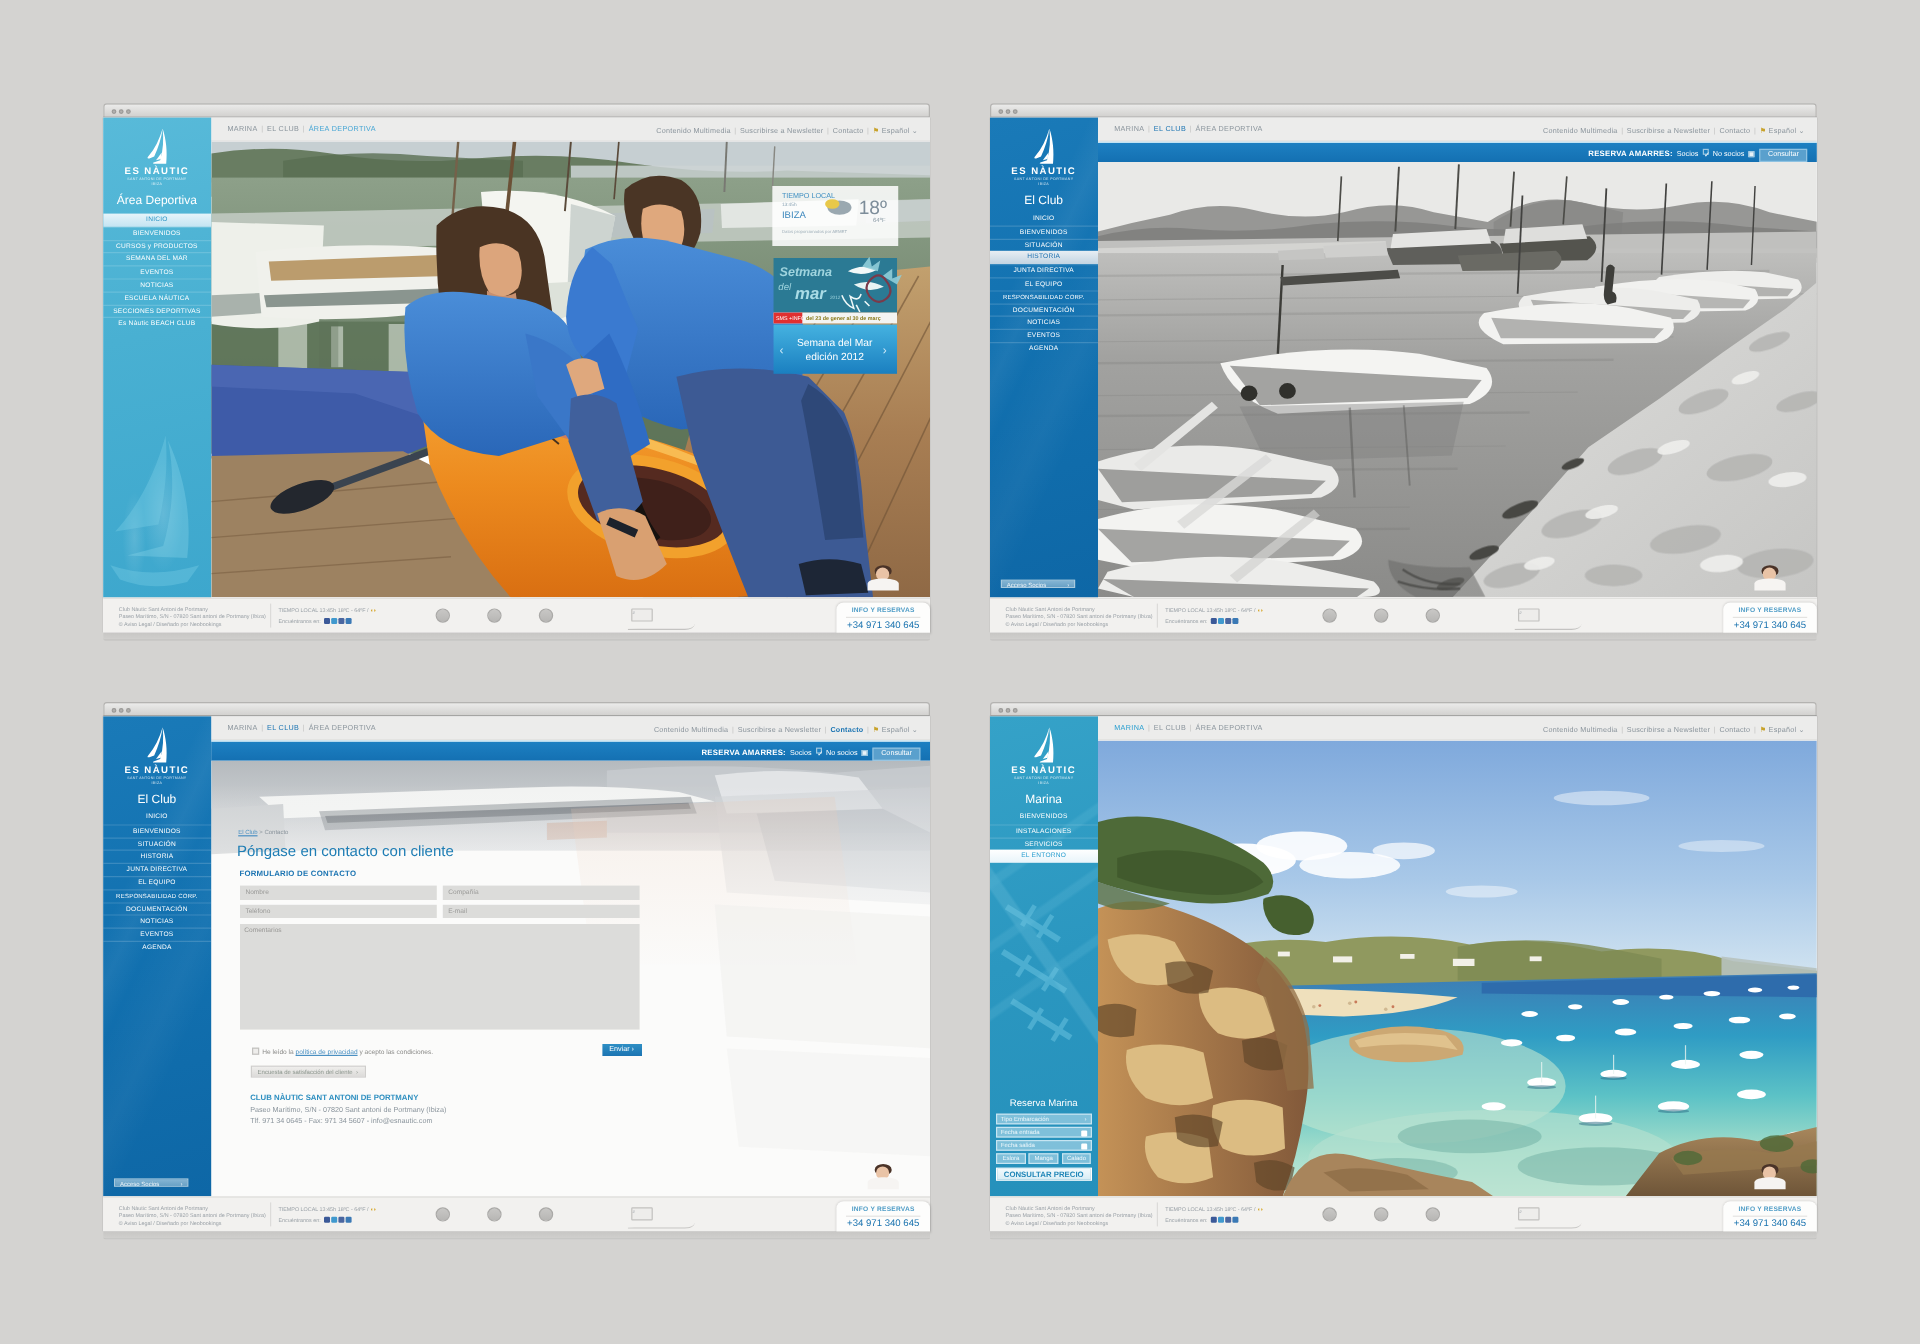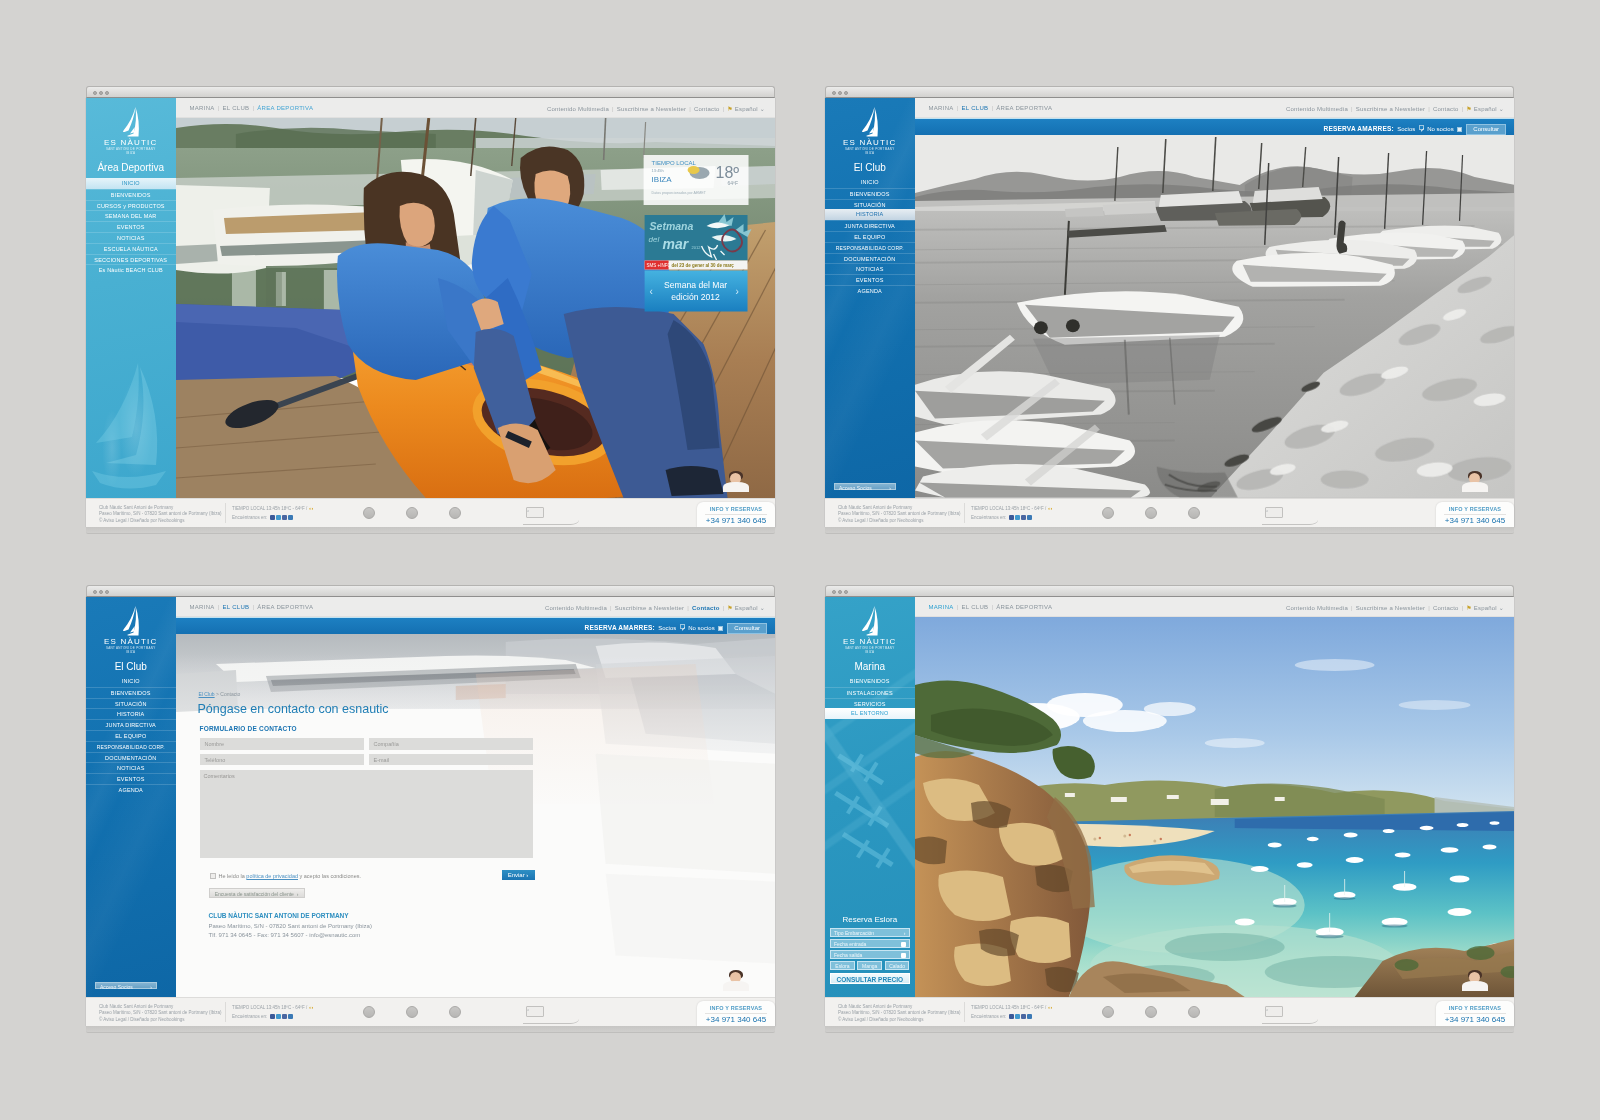--- a/index.html
+++ b/index.html
@@ -33,21 +33,21 @@
 .info .panel{position:absolute;left:0;bottom:0;width:78px;height:26px;background:#fdfdfc;border-radius:6px 6px 0 0;box-shadow:0 0 2px rgba(0,0,0,.15);text-align:center}
 .info .t1{color:#4e9cc6;font-weight:bold;font-size:5.5px;margin-top:4px;letter-spacing:.2px;border-bottom:1px solid #e4e3e1;padding-bottom:2px;margin-left:8px;margin-right:8px}
 .info .t2{color:#1771ae;font-weight:normal;font-size:8px;margin-top:1.5px}
 .op-head{position:absolute;left:33px;top:0px;width:11px;height:11px;border-radius:50%;background:#e9c3a6}
 .op-hair{position:absolute;left:31.5px;top:-2px;width:14px;height:9px;border-radius:50% 50% 40% 40%;background:#4a3328}
 .op-body{position:absolute;left:26px;top:9px;width:26px;height:10px;border-radius:45% 45% 0 0;background:#f6f4f2}
 .menu{position:absolute;left:0;width:100%;font-size:5.5px;color:#fff;text-align:center}
 .menu .it{height:10.8px;line-height:10.8px;border-top:1px solid rgba(255,255,255,.16);white-space:nowrap;letter-spacing:.2px}
 .menu .it:first-child{border-top:none}
 .logo{position:absolute;left:0;top:0;width:100%;text-align:center;color:#fff}
-.logo .nm{font-size:8px;letter-spacing:1.2px;font-weight:normal;margin-top:31px}
+.logo .nm{font-size:8px;letter-spacing:1.2px;font-weight:bold;margin-top:31px}
 .logo .sb{font-size:3px;letter-spacing:.3px;opacity:.8;line-height:1.4}
 .stitle{position:absolute;left:0;width:100%;text-align:center;color:#fff;font-size:10px}
 .inp{position:absolute;width:164px;height:11.5px;background:#dcdcda;border:none;font-size:5.5px;color:#9a9a98;padding:3px 5px 0}
 .sb-cyan{background:linear-gradient(168deg,#58bad9 0%,#49b0d2 45%,#3da7cd 100%)}
 .sb-cyan:before{content:"";position:absolute;left:10px;top:250px;width:70px;height:150px;background:
  radial-gradient(ellipse 24px 70px at 40px 80px,rgba(255,255,255,.18),rgba(255,255,255,0) 70%),
  radial-gradient(ellipse 14px 55px at 16px 100px,rgba(255,255,255,.14),rgba(255,255,255,0) 70%)}
 .sb-blue{background:linear-gradient(165deg,#1a7ab8 0%,#1271b0 45%,#0e67a6 100%)}
 .sb-blue:before{content:"";position:absolute;left:0;top:0;width:100%;height:100%;background:
  linear-gradient(115deg,rgba(255,255,255,0) 30%,rgba(255,255,255,.05) 38%,rgba(255,255,255,0) 46%,rgba(255,255,255,.04) 60%,rgba(255,255,255,0) 70%)}
@@ -516,21 +516,21 @@
       <path d="M0,40 L60,36 L62,75 L0,78 Z" fill="#cdd0d2"></path>
       <path d="M420,30 L600,22 L600,120 L430,110 Z" fill="#ced2d5" opacity=".55"></path>
       <path d="M455,44 L560,40 L600,60 L600,110 L470,100 Z" fill="#b2b8bd" opacity=".5"></path>
       <path d="M300,40 L520,30 L540,180 L320,190 Z" fill="#e8c4ae" opacity=".22"></path>
       <rect x="0" y="20" width="600" height="160" fill="url(#p3fade)"></rect>
       <rect x="0" y="170" width="600" height="193" fill="#fbfbfa"></rect>
       <path d="M420,120 L600,130 L600,240 L430,230 Z" fill="#eeeeec" opacity=".45"></path>
       <path d="M430,240 L600,248 L600,330 L440,322 Z" fill="#f1f0ee" opacity=".4"></path>
     </svg>
     <div style="position:absolute;left:23px;top:57px;font-size:5px;color:#8a949c"><span style="color:#4a90c2;text-decoration:underline">El Club</span> &gt; Contacto</div>
-    <div style="position:absolute;left:22px;top:68px;font-size:12.5px;color:#1e7db4">Póngase en contacto con esnautic</div>
+    <div style="position:absolute;left:22px;top:68px;font-size:12.5px;color:#1e7db4">Póngase en contacto con cliente</div>
     <div style="position:absolute;left:24px;top:91px;font-size:6.5px;font-weight:bold;color:#1b74b2;letter-spacing:.2px">FORMULARIO DE CONTACTO</div>
     <div class="inp" style="left:24px;top:104px">Nombre</div>
     <div class="inp" style="left:193px;top:104px">Compañía</div>
     <div class="inp" style="left:24px;top:119.5px">Teléfono</div>
     <div class="inp" style="left:193px;top:119.5px">E-mail</div>
     <div style="position:absolute;left:24px;top:136px;width:333px;height:88px;background:#dcdcda;border:none;font-size:5.5px;color:#989795;padding:3px 4px">Comentarios</div>
     <div style="position:absolute;left:34px;top:239px;font-size:5.5px;color:#8a8a88"><span style="display:inline-block;width:6px;height:6px;background:#eeedeb;border:1px solid #c2c1bf;vertical-align:-1px;margin-right:3px"></span>He leído la <span style="color:#4a90c2;text-decoration:underline">política de privacidad</span> y acepto las condiciones.</div>
     <div style="position:absolute;left:326px;top:236px;width:33px;height:10px;background:linear-gradient(#2e8fc4,#1b74b2);color:#fff;font-size:6px;text-align:center;line-height:10px">Enviar ›</div>
     <div style="position:absolute;left:33px;top:254px;width:96px;height:10px;background:linear-gradient(#efeeec,#dcdbd9);border:1px solid #cfcecc;color:#8a948c;font-size:5px;text-align:center;line-height:10px">Encuesta de satisfacción del cliente &nbsp;›</div>
     <div style="position:absolute;left:33px;top:278px;font-size:6.5px;font-weight:bold;color:#2e8fc0">CLUB NÀUTIC SANT ANTONI DE PORTMANY</div>
@@ -765,21 +765,21 @@
         <rect x="14" y="100" width="58" height="5" transform="rotate(32 43 102)"></rect>
         <rect x="30" y="6" width="4" height="20" transform="rotate(32 32 16)"></rect>
         <rect x="44" y="14" width="4" height="22" transform="rotate(32 46 25)"></rect>
         <rect x="26" y="48" width="4" height="20" transform="rotate(32 28 58)"></rect>
         <rect x="48" y="58" width="4" height="22" transform="rotate(32 50 69)"></rect>
         <rect x="36" y="92" width="4" height="20" transform="rotate(32 38 102)"></rect>
         <rect x="56" y="100" width="4" height="22" transform="rotate(32 58 111)"></rect>
       </g>
     </svg>
     <div class="resv">
-      <div class="rt">Reserva Eslora</div>
+      <div class="rt">Reserva Marina</div>
       <div class="rf">Tipo Embarcación <span style="float:right">›</span></div>
       <div class="rf">Fecha entrada <span class="cal"></span></div>
       <div class="rf">Fecha salida <span class="cal"></span></div>
       <div class="r3">
             <span>Eslora</span>
             <span>Manga</span>
             <span>Calado</span>
           </div>
       <div class="rb">CONSULTAR PRECIO</div>
     </div>

